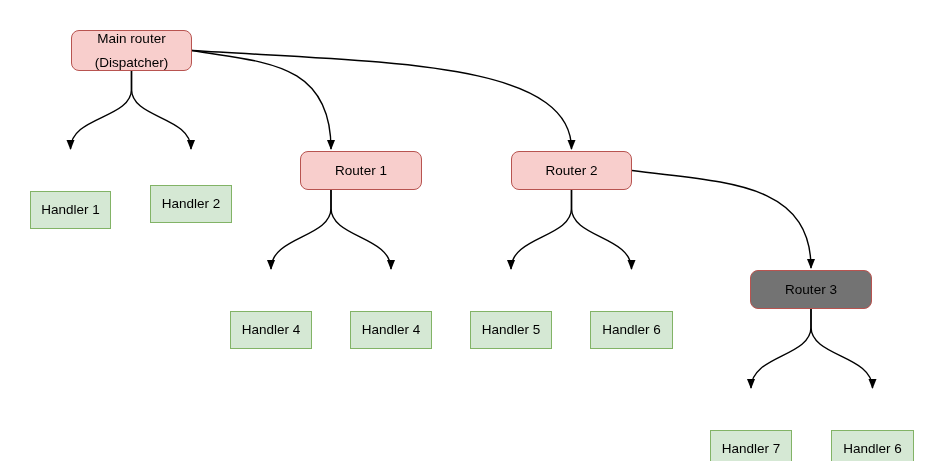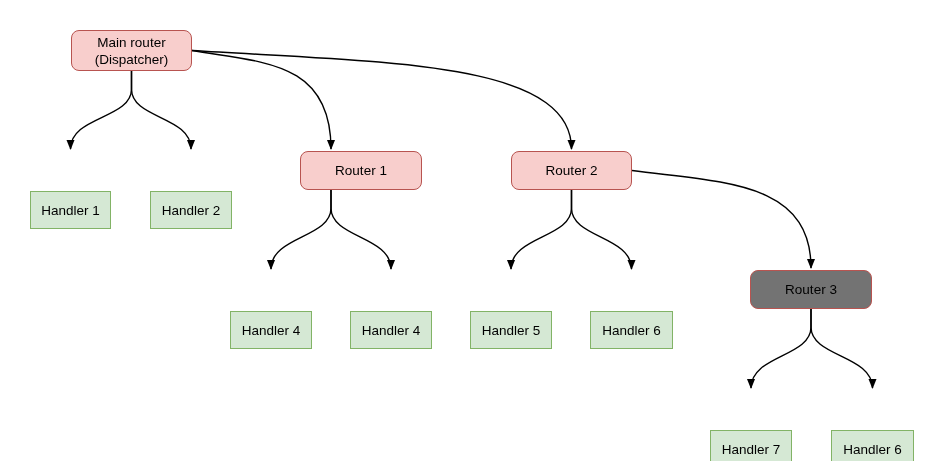--- a/index.html
+++ b/index.html
@@ -23,21 +23,21 @@
   }
   .node {
     position: absolute;
     box-sizing: border-box;
     display: flex;
     align-items: center;
     justify-content: center;
     text-align: center;
     white-space: pre-line;
     font-size: 13.5px;
-    line-height: 17px;
+    line-height: 24px;
     color: #000000;
   }
   .node.router {
     border-radius: 8px;
   }
   .node.handler {
     border-radius: 0;
     margin-top: 40px;
   }
   .edge {
@@ -66,21 +66,21 @@
         <path class="edge" d="M 571.5 190 L 571.5 208 C 571.5 238, 631.5 236, 631.5 269" stroke="#000000" marker-end="url(#arrowhead)"></path>
         <path class="edge" d="M 632 170.5 C 721.5 182.5, 811 180.5, 811 268" stroke="#000000" marker-end="url(#arrowhead)"></path>
         <path class="edge" d="M 811 309 L 811 327 C 811 357, 751 355, 751 388" stroke="#000000" marker-end="url(#arrowhead)"></path>
         <path class="edge" d="M 811 309 L 811 327 C 811 357, 872.5 355, 872.5 388" stroke="#000000" marker-end="url(#arrowhead)"></path>
       </g>
   </svg>
   <div id="nodes-layer">
       <div class="node router" style="left: 71px; top: 30px; width: 121px; height: 41px; background: rgb(248, 206, 204); border: 1.4px solid rgb(184, 84, 80);">Main router
 (Dispatcher)</div>
       <div class="node handler" style="left: 30px; top: 151px; width: 81px; height: 38px; background: rgb(213, 232, 212); border: 1.4px solid rgb(130, 179, 102);">Handler 1</div>
-      <div class="node handler" style="left: 150px; top: 151px; width: 82px; height: 38px; background: rgb(213, 232, 212); border: 1.4px solid rgb(130, 179, 102);">Handler 2</div>
+      <div class="node handler" style="left: 150px; top: 145px; width: 82px; height: 38px; background: rgb(213, 232, 212); border: 1.4px solid rgb(130, 179, 102);">Handler 2</div>
       <div class="node router" style="left: 270px; top: 151px; width: 122px; height: 39px; background: rgb(248, 206, 204); border: 1.4px solid rgb(184, 84, 80); margin-left: 30px;">Router 1</div>
       <div class="node router" style="left: 511px; top: 151px; width: 121px; height: 39px; background: rgb(248, 206, 204); border: 1.4px solid rgb(184, 84, 80); text-align: right;">Router 2</div>
       <div class="node handler" style="left: 230px; top: 271px; width: 82px; height: 38px; background: rgb(213, 232, 212); border: 1.4px solid rgb(130, 179, 102);">Handler 4</div>
       <div class="node handler" style="left: 350px; top: 271px; width: 82px; height: 38px; background: rgb(213, 232, 212); border: 1.4px solid rgb(130, 179, 102);">Handler 4</div>
       <div class="node handler" style="left: 470px; top: 271px; width: 82px; height: 38px; background: rgb(213, 232, 212); border: 1.4px solid rgb(130, 179, 102);">Handler 5</div>
       <div class="node handler" style="left: 590px; top: 271px; width: 83px; height: 38px; background: rgb(213, 232, 212); border: 1.4px solid rgb(130, 179, 102);">Handler 6</div>
       <div class="node router" style="left: 750px; top: 270px; width: 122px; height: 39px; background: #737373; border: 1.4px solid rgb(184, 84, 80);">Router 3</div>
       <div class="node handler" style="left: 710px; top: 390px; width: 82px; height: 38px; background: rgb(213, 232, 212); border: 1.4px solid rgb(130, 179, 102);">Handler 7</div>
       <div class="node handler" style="left: 831px; top: 390px; width: 83px; height: 38px; background: rgb(213, 232, 212); border: 1.4px solid rgb(130, 179, 102);">Handler 6</div>
     </div>

